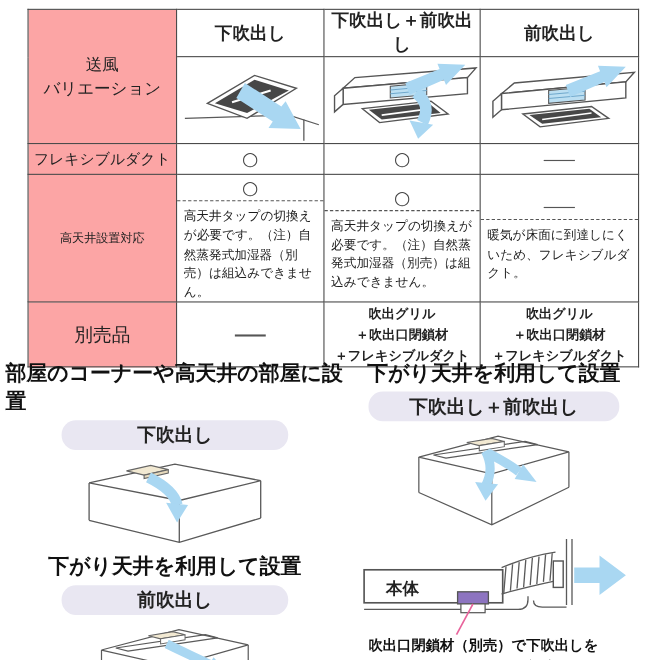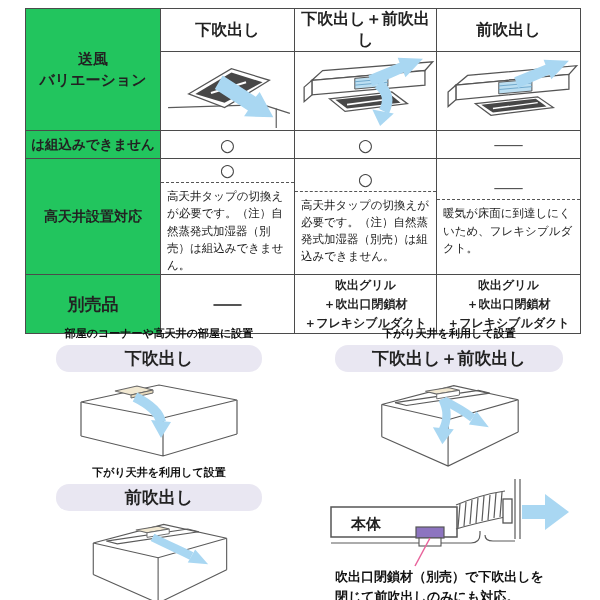--- a/index.html
+++ b/index.html
@@ -2,42 +2,42 @@
 <html><head>
 <meta charset="utf-8">
 <style>
   html,body{margin:0;padding:0;background:#fff;}
   .page{position:relative;width:600px;height:600px;background:#ffffff;overflow:hidden;
         font-family:"DejaVu Sans","Liberation Sans",sans-serif;color:#222;}
 
   
   table.spec{position:absolute;left:25px;top:8px;border-collapse:collapse;table-layout:fixed;}
   table.spec td{border:1.6px solid #4b4b4b;padding:0;text-align:center;vertical-align:middle;background:#fff;}
-  table.spec td.lbl{background:#22c55e;font-weight:bold;color:#222;}
+  table.spec td.lbl{background:#fca5a5;font-weight:normal;color:#222;}
   td.airflow-lbl{font-size:15px;line-height:1.4;white-space:pre-line;}
   td.hdr{background:#e9e7f2;font-weight:bold;font-size:16px;height:30px;letter-spacing:0;}
   td.img-cell{height:78px;}
   td.img-cell svg{display:block;margin:0 auto;}
   td.swing-lbl{font-size:13.5px;height:27px;}
   td.mark-cell{height:27px;}
   .circle-mark{font-size:17px;color:#444;}
   .dash-mark{display:inline-block;transform:scaleX(2.1);color:#555;font-size:15px;}
   td.hc-cell{vertical-align:top;height:110px;}
-  td.hc-lbl{font-size:14px;}
+  td.hc-lbl{font-size:11px;}
   .hc-mark{height:23px;line-height:23px;border-bottom:1.4px dashed #555;}
   .hc-note{font-size:11.5px;font-weight:500;text-align:left;line-height:1.5;padding:5px 4px 0 6px;color:#1c1c1c;}
   td.opt-lbl{font-size:17px;}
   td.opt-cell{height:58px;font-size:12px;font-weight:600;line-height:1.55;white-space:pre-line;margin-top:44px;}
 
   
   .col{position:absolute;display:flex;flex-direction:column;align-items:center;}
   .col-left{left:5px;top:326px;width:308px;}
   .col-right{left:300px;top:326px;width:298px;}
   .sec{display:flex;flex-direction:column;align-items:center;}
-  .sec-title{font-size:11px;font-weight:bold;color:#111;margin-bottom:4px;}
+  .sec-title{font-size:19px;font-weight:bold;color:#111;margin-bottom:4px;}
   .pill{background:#e9e7f2;border-radius:13px;font-weight:bold;font-size:17px;color:#222;
         text-align:center;padding:2px 0;width:206px;margin-bottom:6px;}
   .pill-lg{width:228px;}
   .room{display:block;margin-bottom:7px;}
   .duct-wrap{margin-top:2px;width:292px;}
   .duct-wrap svg{display:block;}
   .caption{margin:0 0 0 32px;font-size:13px;font-weight:600;line-height:1.55;white-space:pre-line;color:#111;}
   svg .ln{fill:none;stroke:#5a5a5a;stroke-width:1.2;}
   svg .outline{fill:#fff;stroke:#555;stroke-width:1.3;}
   svg .darkfill{fill:#474747;stroke:none;}
@@ -97,21 +97,21 @@
             <polygon class="outline" points="18,33 30,23 142,13 134,22"></polygon>
             <polygon class="outline" points="18,33 134,22 134,37 18,48"></polygon>
             <polygon class="outline" points="10,40 18,33 18,48 10,55"></polygon>
             <polygon points="62,30 96,27 96,39 62,42" fill="#bcdff2" stroke="#555" stroke-width="1"></polygon>
             <path d="M62,33.8 L96,30.8 M62,37.5 L96,34.5" stroke="#6fa8cc" stroke-width="1" fill="none"></path>
             <polygon points="82,36 78,25 110,12 108,7 134,8 116,27 114,22" fill="#a9d7f2"></polygon>
           </svg>
         </td>
       </tr>
       <tr>
-        <td class="lbl swing-lbl">は組込みできません</td>
+        <td class="lbl swing-lbl">フレキシブルダクト</td>
         <td class="mark-cell"><span class="circle-mark">○</span></td>
         <td class="mark-cell"><span class="circle-mark">○</span></td>
         <td class="mark-cell"><span class="dash-mark">—</span></td>
       </tr>
       <tr>
         <td class="lbl hc-lbl">高天井設置対応</td>
         <td class="hc-cell">
           <div class="hc-mark"><span class="circle-mark">○</span></div>
           <div class="hc-note">高天井タップの切換えが必要です。（注）自然蒸発式加湿器（別売）は組込みできません。</div>
         </td>

